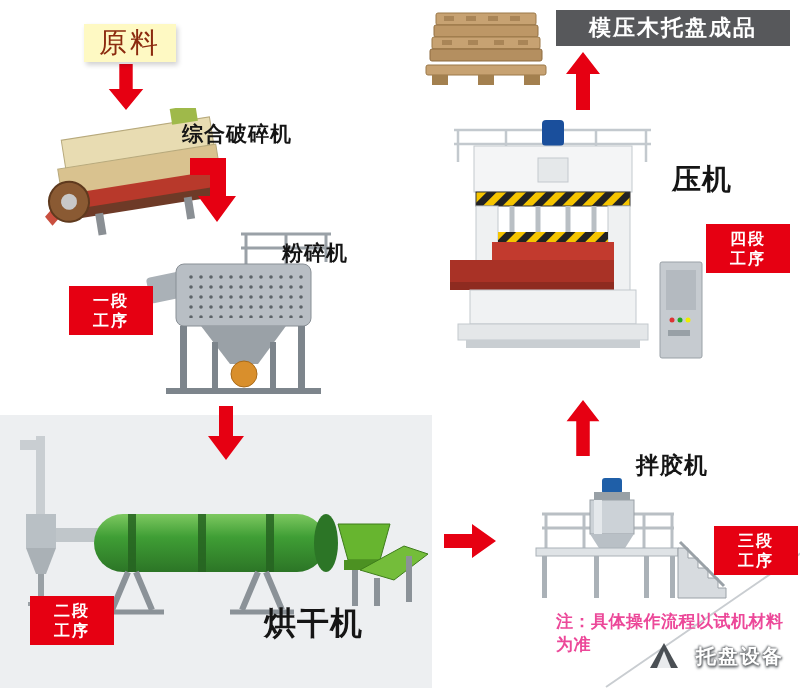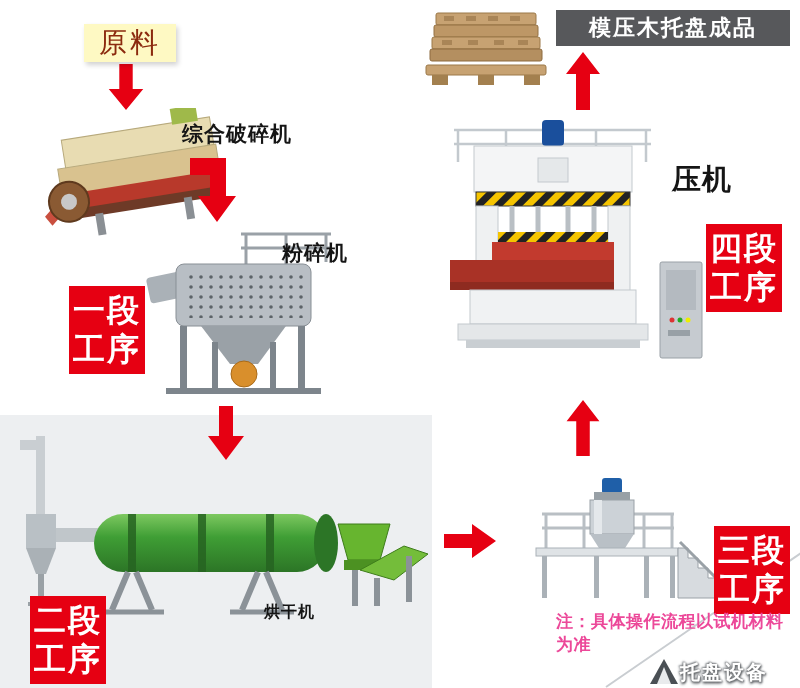--- a/index.html
+++ b/index.html
@@ -4,31 +4,31 @@
 <style>
   * { margin:0; padding:0; box-sizing:border-box; }
   body { font-family:"Liberation Sans","DejaVu Sans",sans-serif; background:#ffffff; }
   .stage { position:relative; width:800px; height:688px; background:#ffffff; overflow:hidden; }
   .gray-panel { position:absolute; left:0; top:415px; width:432px; height:273px; background:#edeff1; }
   .img { position:absolute; z-index:2; }
   .arrow { position:absolute; z-index:3; }
   svg { display:block; width:100%; height:100%; }
   .label { position:absolute; z-index:4; font-weight:bold; color:#151515; white-space:nowrap; letter-spacing:1px; }
   .badge { position:absolute; z-index:4; background:#e60012; color:#ffffff; font-weight:bold;
-           font-size:32px; line-height:1.22; padding:5px 4px; text-align:center; }
+           font-size:16px; line-height:1.22; padding:5px 24px; text-align:center; }
   .badge span { display:block; letter-spacing:2px; }
   .title-box { position:absolute; z-index:4; background:#57585b; color:#ffffff; font-weight:bold;
                font-size:22px; letter-spacing:2px; display:flex; align-items:center; justify-content:center; }
   .raw-box { position:absolute; z-index:4; background:#fef9c3; color:#8b2a0e; font-weight:normal;
              font-size:28px; letter-spacing:3px; display:flex; align-items:center; justify-content:center;
              box-shadow:2px 3px 5px rgba(0,0,0,0.18); }
   .note { position:absolute; z-index:4; font-weight:bold; font-size:17px; color:#ec4899; letter-spacing:0.5px; }
   .diag { position:absolute; z-index:1; left:606px; top:686px; width:240px; height:2px; background:#c9cdd1;
           transform-origin:left center; transform:rotate(-34.5deg); }
-  .wm { position:absolute; z-index:5; left:648px; top:656px; display:flex; align-items:center; gap:0; }
+  .wm { position:absolute; z-index:5; left:648px; top:640px; display:flex; align-items:center; gap:16px; }
   .wm-logo { width:32px; height:32px; }
   .wm-text { color:#ffffff; font-weight:bold; font-size:20px; letter-spacing:2px;
              text-shadow:0 0 2px #777, 1px 1px 2px #5f6368, -1px -1px 2px #8a8f94, 0 2px 3px #6b6f73; }
 </style>
 </head>
 <body>
 
 <div class="stage">
 
   <div class="gray-panel"></div>
@@ -141,21 +141,21 @@
       <line x1="222" y1="184" x2="286" y2="184" stroke="#8b9298" stroke-width="5"></line>
       <polygon points="330,96 382,96 372,132 340,132" fill="#67b52f" stroke="#3e7d1b"></polygon>
       <rect x="336" y="132" width="40" height="10" fill="#4c9122"></rect>
       <polygon points="352,142 396,118 420,126 386,152" fill="#74bd3a" stroke="#3e7d1b"></polygon>
       <rect x="344" y="142" width="6" height="36" fill="#8b9298"></rect>
       <rect x="366" y="150" width="6" height="28" fill="#8b9298"></rect>
       <rect x="398" y="128" width="6" height="46" fill="#8b9298"></rect>
     </svg>
   </div>
 
-  <div class="label" style="left:264px; top:602px; font-size:16px;">烘干机</div>
+  <div class="label" style="left:264px; top:602px; font-size:32px;">烘干机</div>
 
   <div class="badge" style="left:30px; top:596px;">
     <span>二段</span>
     <span>工序</span>
   </div>
 
   <div class="arrow" style="left:444px; top:524px; width:52px; height:34px;">
     <svg viewBox="0 0 52 34">
         <polygon points="0,10 28,10 28,0 52,17 28,34 28,24 0,24" fill="#e60012"></polygon>
       </svg>
@@ -181,20 +181,21 @@
         <rect x="18" y="80" width="5" height="42"></rect>
           <rect x="70" y="80" width="5" height="42"></rect>
         <rect x="120" y="80" width="5" height="42"></rect>
           <rect x="146" y="80" width="5" height="42"></rect>
       </g>
       <path d="M154 72 h10 v10 h10 v10 h10 v10 h10 v10 h8 v10 h-48 z" fill="#d7dbdf" stroke="#9aa1a7"></path>
       <line x1="156" y1="66" x2="200" y2="110" stroke="#9aa1a7" stroke-width="3"></line>
     </svg>
   </div>
 
+  <div class="label" style="left:636px; top:450px; font-size:23px;">拌胶机</div>
 
   <div class="badge" style="left:714px; top:526px;">
     <span>三段</span>
     <span>工序</span>
   </div>
 
   <div class="arrow" style="left:566px; top:400px; width:34px; height:56px;">
     <svg viewBox="0 0 34 58">
         <polygon points="17,0 34,22 24,22 24,58 10,58 10,22 0,22" fill="#e60012"></polygon>
       </svg>

